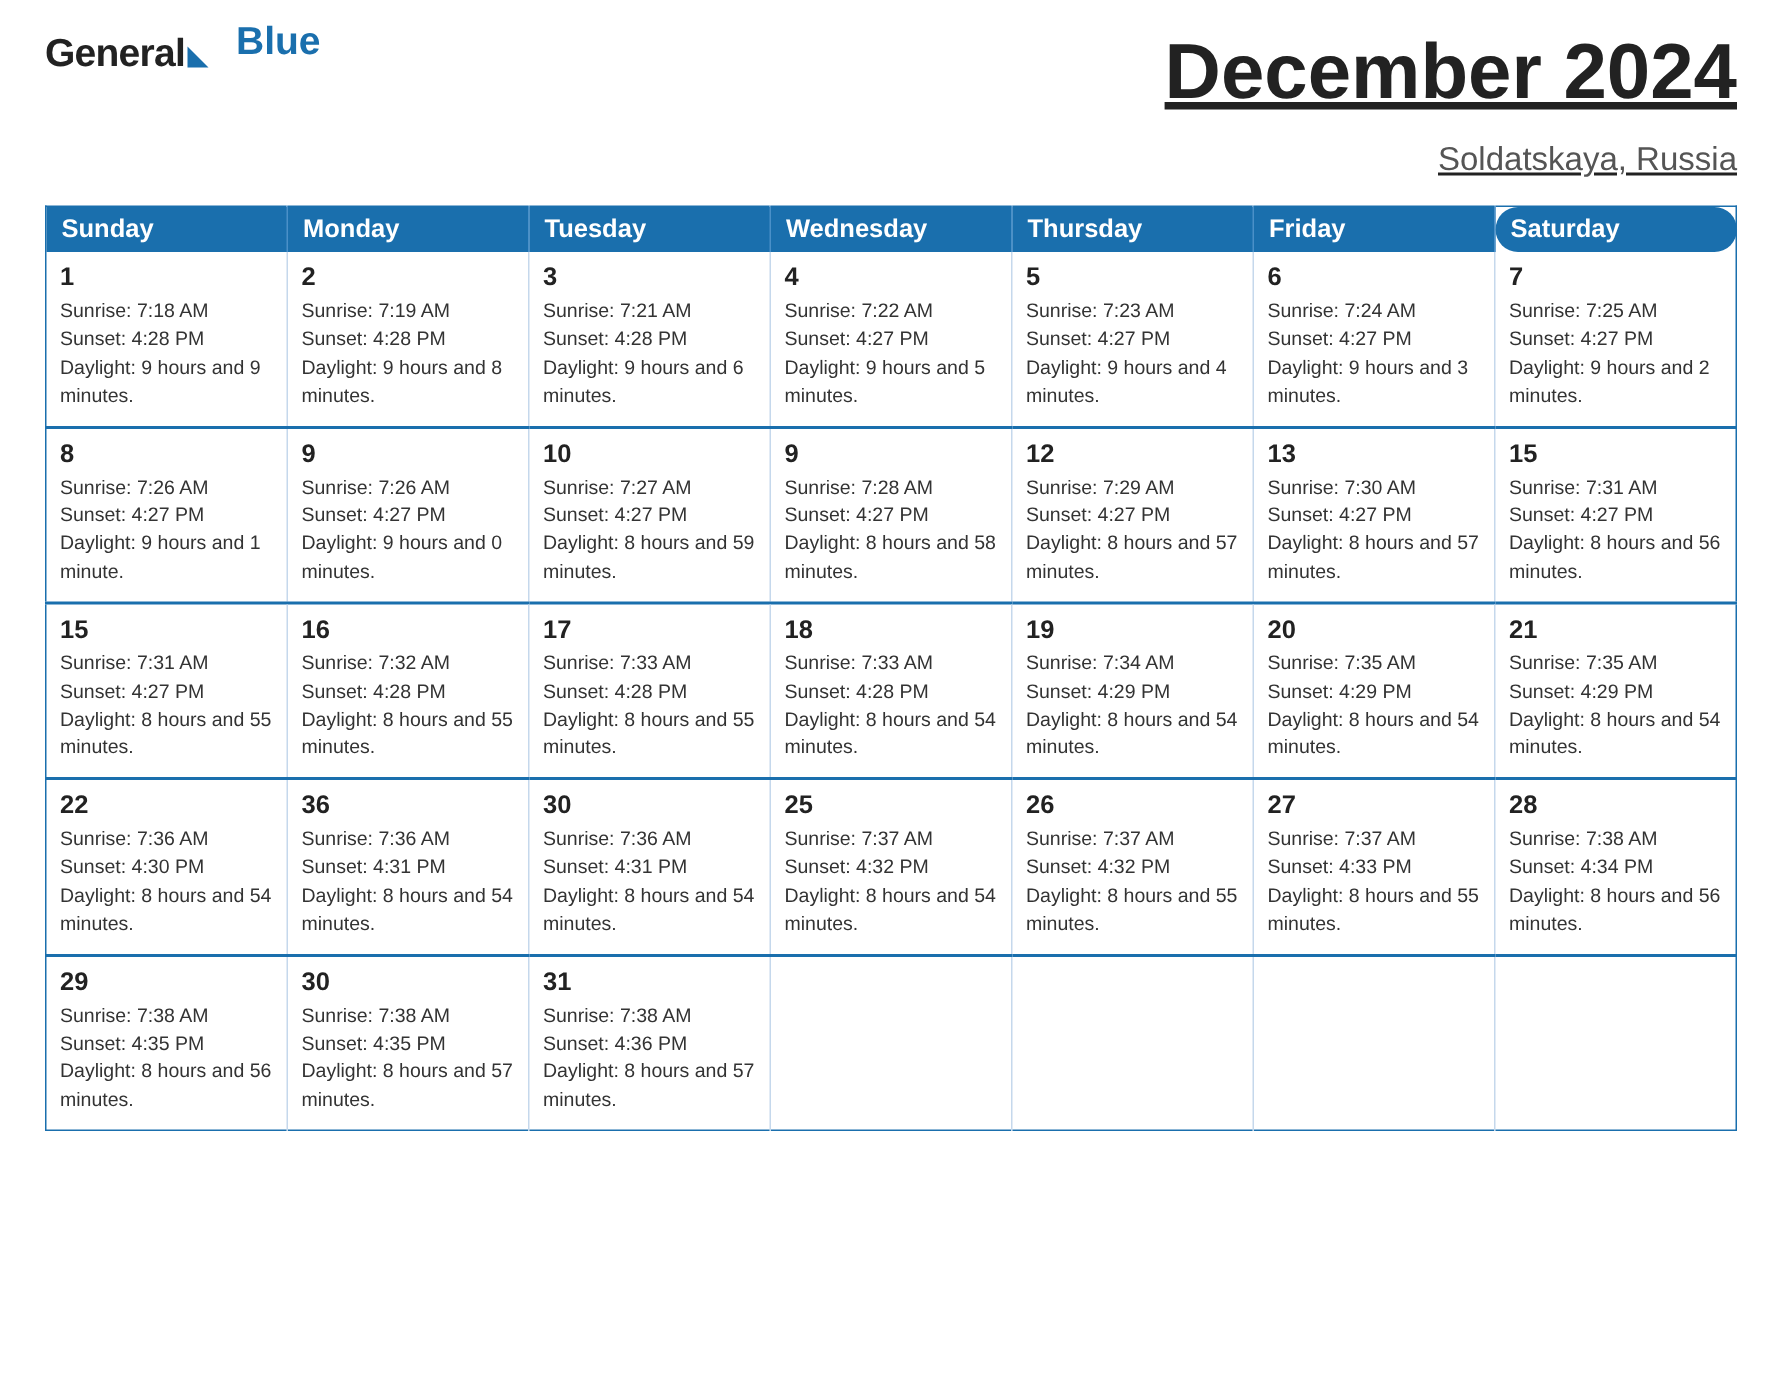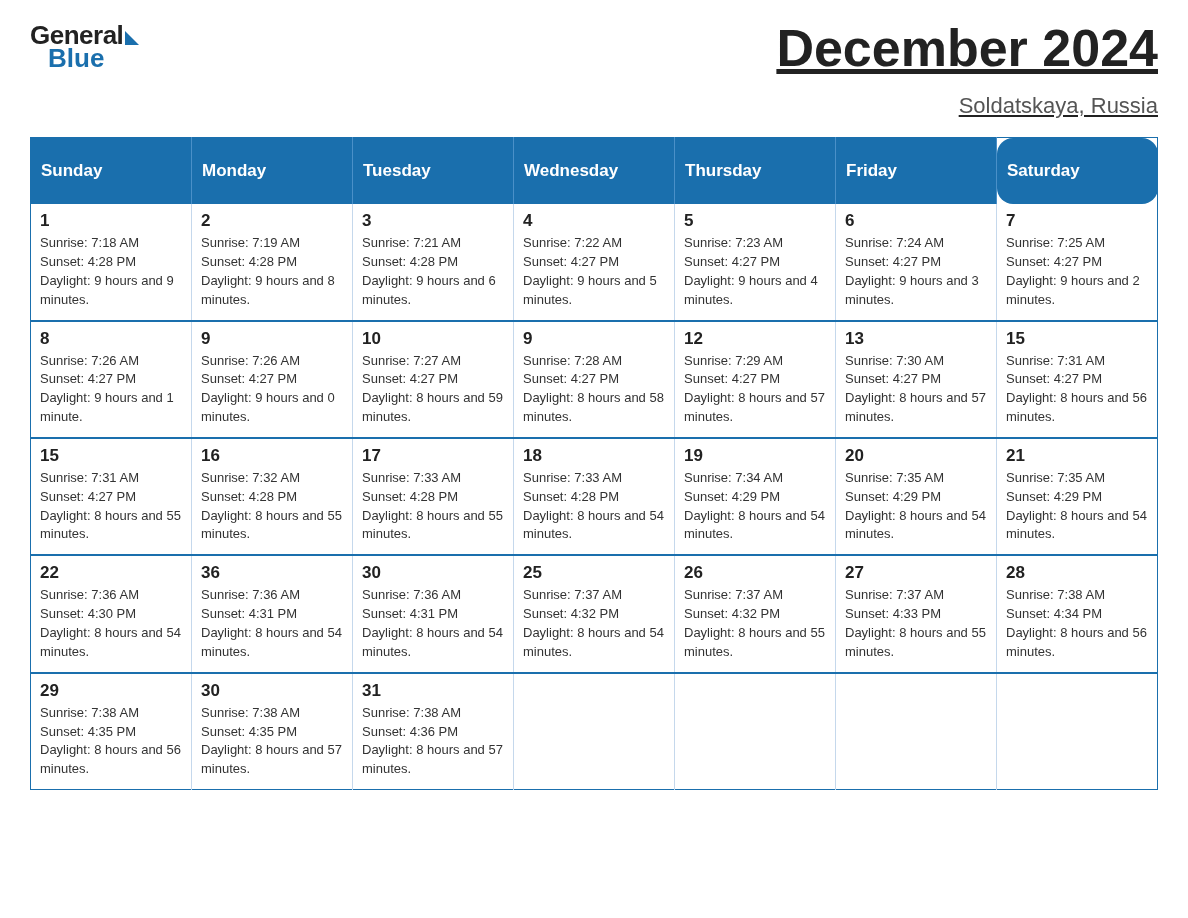--- a/index.html
+++ b/index.html
@@ -12,21 +12,21 @@
       padding: 20px 30px;
     }
     .header {
       display: flex;
       justify-content: space-between;
       align-items: flex-start;
       margin-bottom: 18px;
     }
     .logo {
       display: flex;
-      flex-direction: column;
+      flex-direction: row;
       align-items: flex-start;
     }
     .logo-top {
       display: flex;
       align-items: center;
     }
     .logo-general {
       font-size: 26px;
       font-weight: bold;
       color: #222;
@@ -66,21 +66,21 @@
     .calendar {
       width: 100%;
       border-collapse: collapse;
       border: 1.5px solid #1a6fad;
     }
     .calendar thead tr th {
       background-color: #1a6fad;
       color: #fff;
       font-size: 17px;
       font-weight: 600;
-      padding: 23px 10px;
+      padding: 5px 10px;
       text-align: left;
       border-right: 1px solid #4a90c8;
     }
     .calendar thead tr th:last-child {
       border-right: none;
       border-radius: 16px;
     }
     .calendar tbody tr td {
       vertical-align: top;
       padding: 7px 9px 10px 9px;

